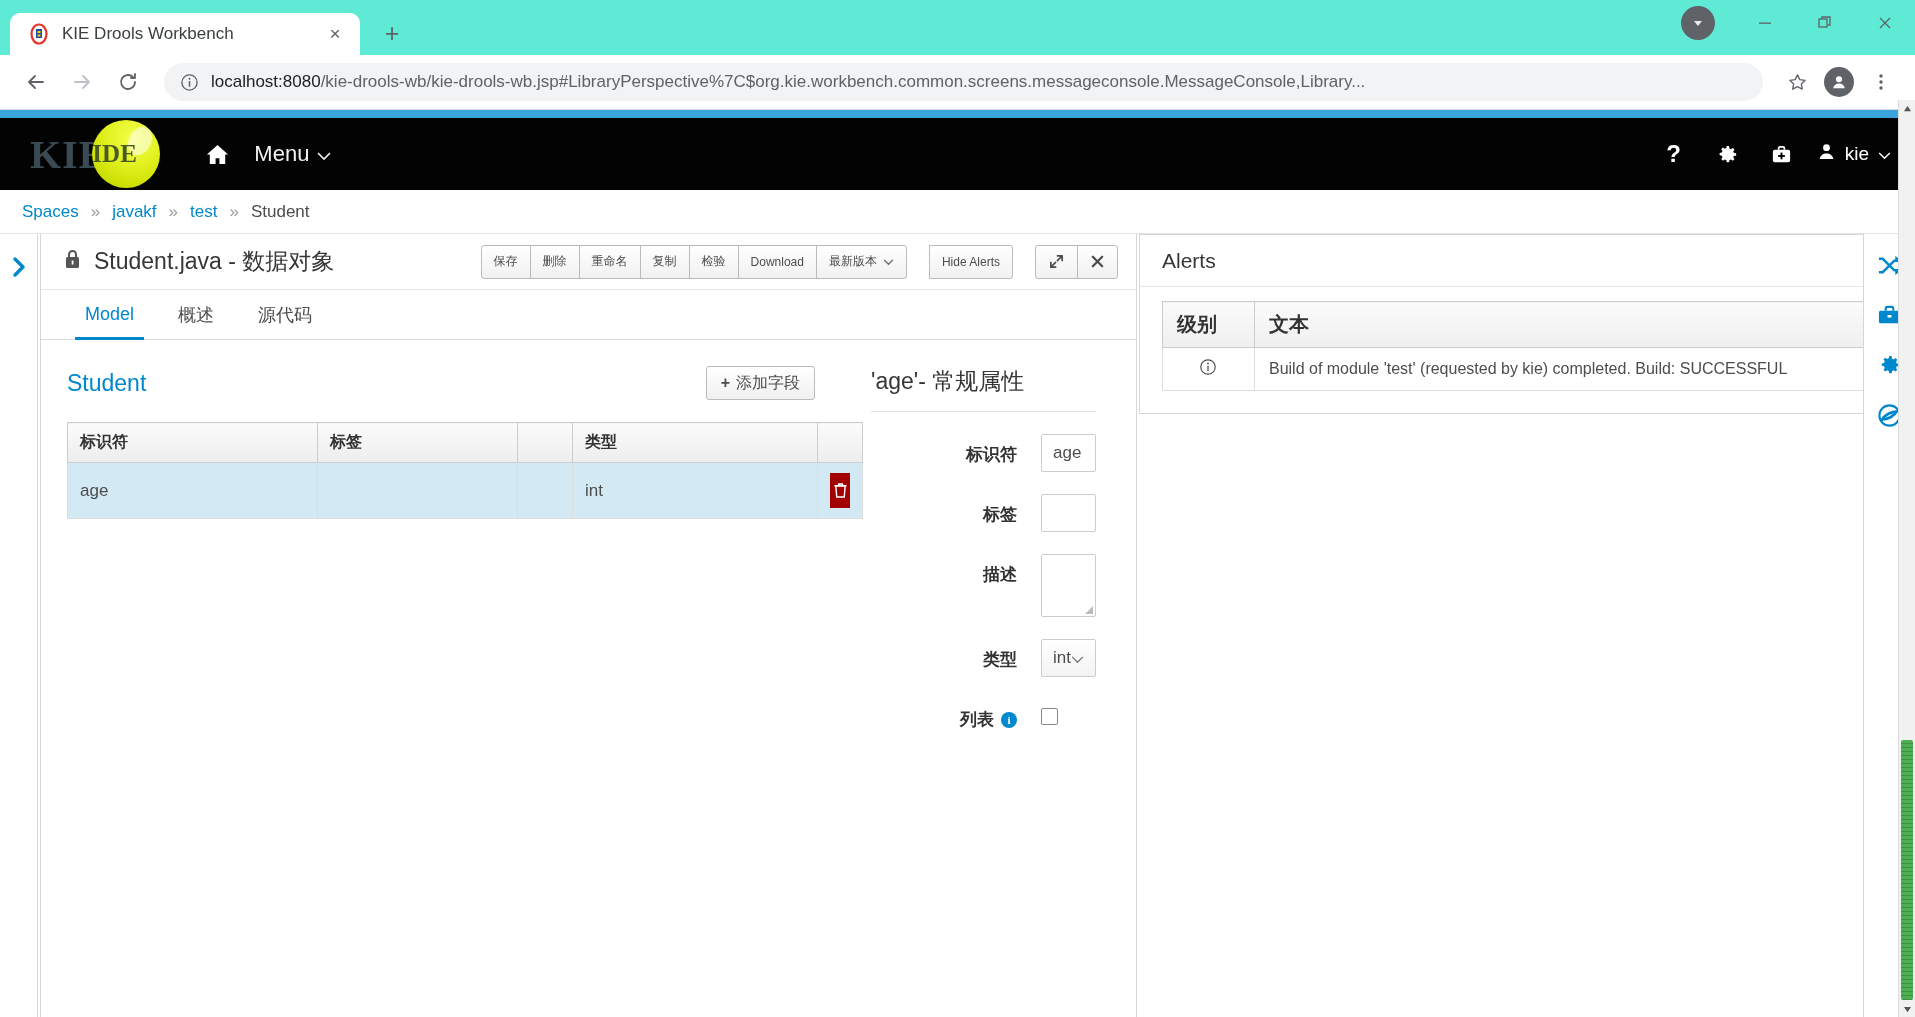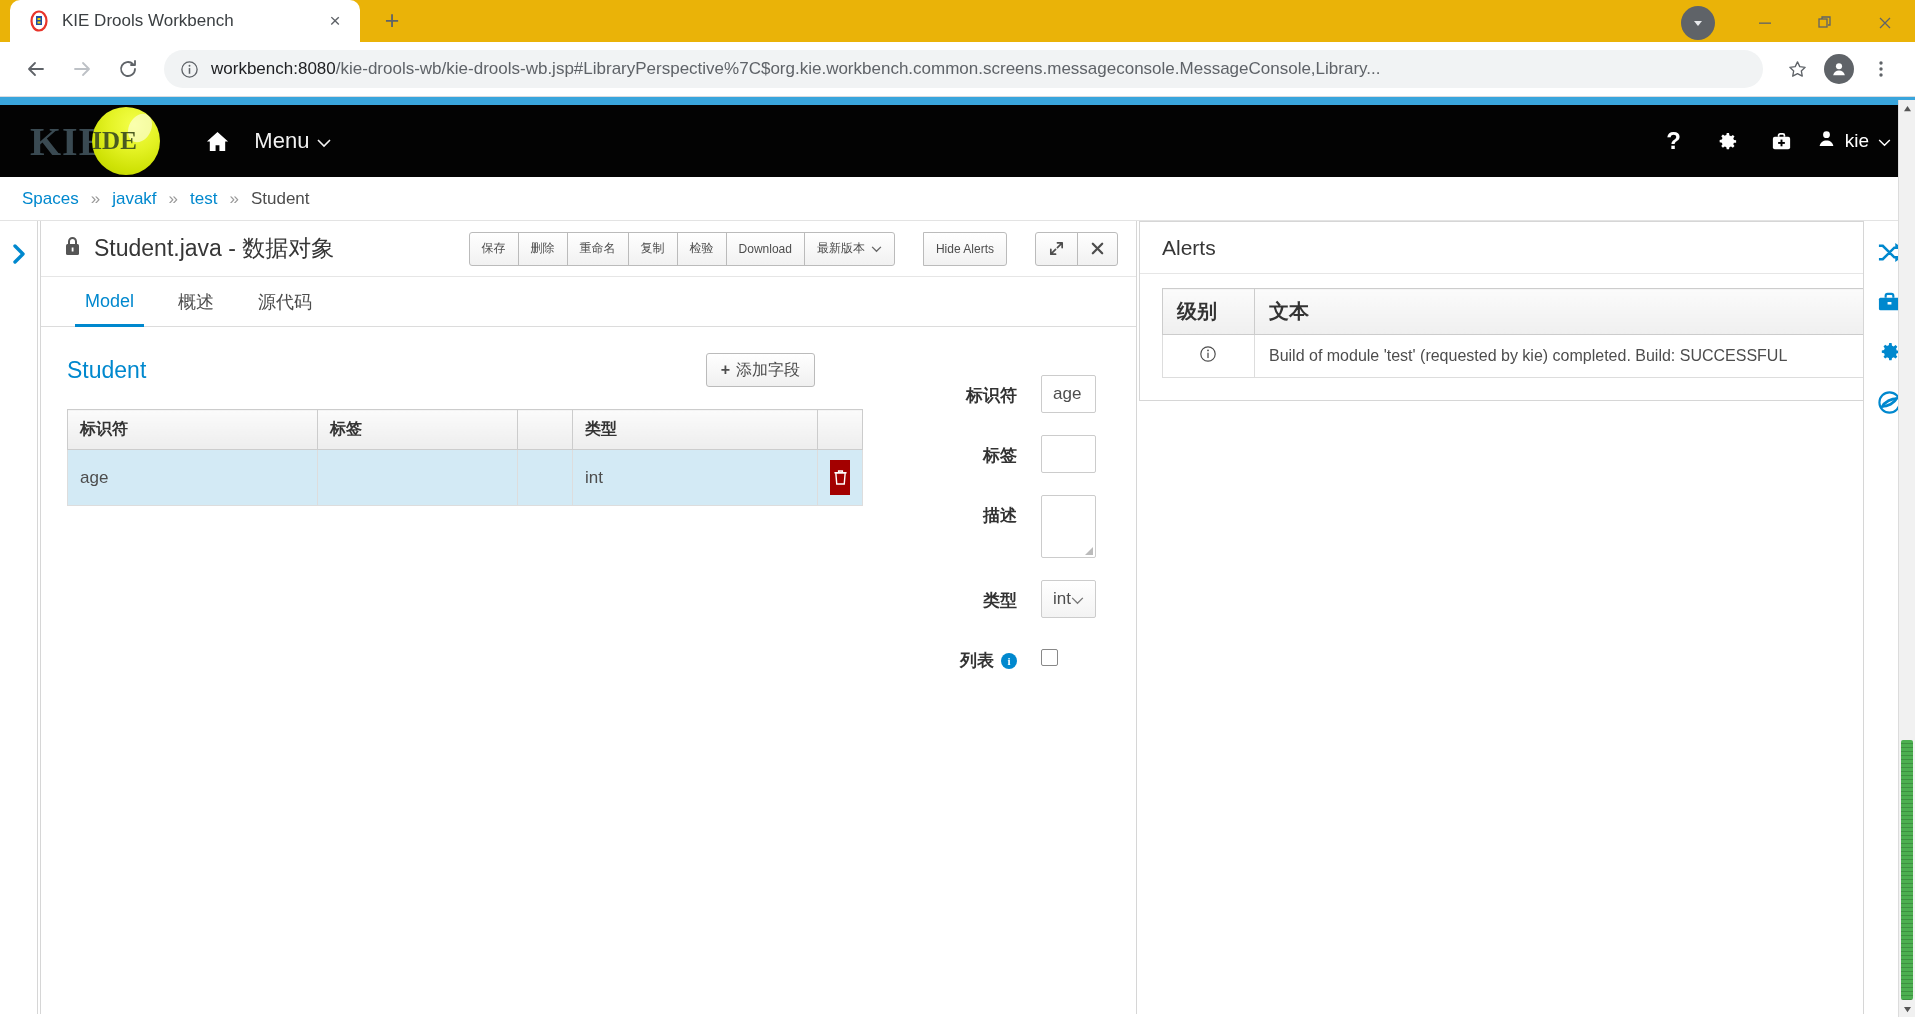--- a/index.html
+++ b/index.html
@@ -6,24 +6,24 @@
   html, body {
     margin: 0; padding: 0;
     width: 1915px; height: 1017px;
     overflow: hidden;
     font-family: "Liberation Sans", sans-serif;
     background: #fff;
   }
 
   
   .browser-tabstrip {
-    height: 42px;
-    background: #eab308;
+    height: 55px;
+    background: #5eead4;
     display: flex;
-    align-items: center;
+    align-items: flex-end;
     padding-left: 10px;
     position: relative;
   }
   .tab {
     display: flex;
     align-items: center;
     height: 42px;
     width: 350px;
     background: #fff;
     border-radius: 10px 10px 0 0;
@@ -228,21 +228,21 @@
     border: 1px solid #bbb;
     background: linear-gradient(#fff,#f1f1f1);
     color:#4d4d4d;
     font-size:12px;
     display:flex; align-items:center; justify-content:center;
     margin-left:-1px;
     white-space:nowrap;
   }
   .btn:first-child{ margin-left:0; border-radius:3px 0 0 3px;}
   .btn:last-child{ border-radius:0 3px 3px 0;}
-  .btn-group.sep { margin-left: 14px; }
+  .btn-group.sep { margin-left: 8px; }
 
   .tabs-row {
     height: 50px;
     display:flex; align-items:stretch;
     padding-left: 22px;
     border-bottom: 1px solid #dcdcdc;
     gap: 0px;
   }
   .etab {
     display:flex; align-items:center;
@@ -484,21 +484,21 @@
   </div>
 
   <div class="omnibox">
     <span style="flex:none;display:flex;">
       <svg width="19" height="19" viewBox="0 0 20 20">
           <circle cx="10" cy="10" r="8" fill="none" stroke="#5f6368" stroke-width="1.4"></circle>
           <circle cx="10" cy="6" r="1" fill="#5f6368"></circle>
           <rect x="9.2" y="8.5" width="1.6" height="6" fill="#5f6368"></rect>
         </svg>
     </span>
-    <span class="omnibox-url"><span class="host">workbench:8080</span><span class="path">/kie-drools-wb/kie-drools-wb.jsp#LibraryPerspective%7C$org.kie.workbench.common.screens.messageconsole.MessageConsole,Library...</span></span>
+    <span class="omnibox-url"><span class="host">localhost:8080</span><span class="path">/kie-drools-wb/kie-drools-wb.jsp#LibraryPerspective%7C$org.kie.workbench.common.screens.messageconsole.MessageConsole,Library...</span></span>
   </div>
 
   <div class="tb-icon">
     <svg width="21" height="21" viewBox="0 0 22 22">
         <path d="M11 3l2.4 5 5.6.7-4 3.8 1 5.5-5-2.7-5 2.7 1-5.5-4-3.8 5.6-.7z" fill="none" stroke="#5f6368" stroke-width="1.4" stroke-linejoin="round"></path>
       </svg>
   </div>
   <div class="tb-icon">
     <span class="avatar-circ">
       <svg width="18" height="18" viewBox="0 0 20 20">
@@ -695,20 +695,21 @@
                           <path d="M1.5 4h13M6 4V2h4v2" fill="none" stroke="#fff" stroke-width="1.5"></path>
                         </svg>
                     </div>
                   </td>
                 </tr>
               </tbody>
             </table>
           </div>
 
           <div class="props-col">
+            <div class="props-title">'age'- 常规属性</div>
 
             <div class="form-row">
               <div class="form-label">标识符</div>
               <div class="form-ctl">
                 <div class="inp">age</div>
               </div>
             </div>
 
             <div class="form-row">
               <div class="form-label">标签</div>

